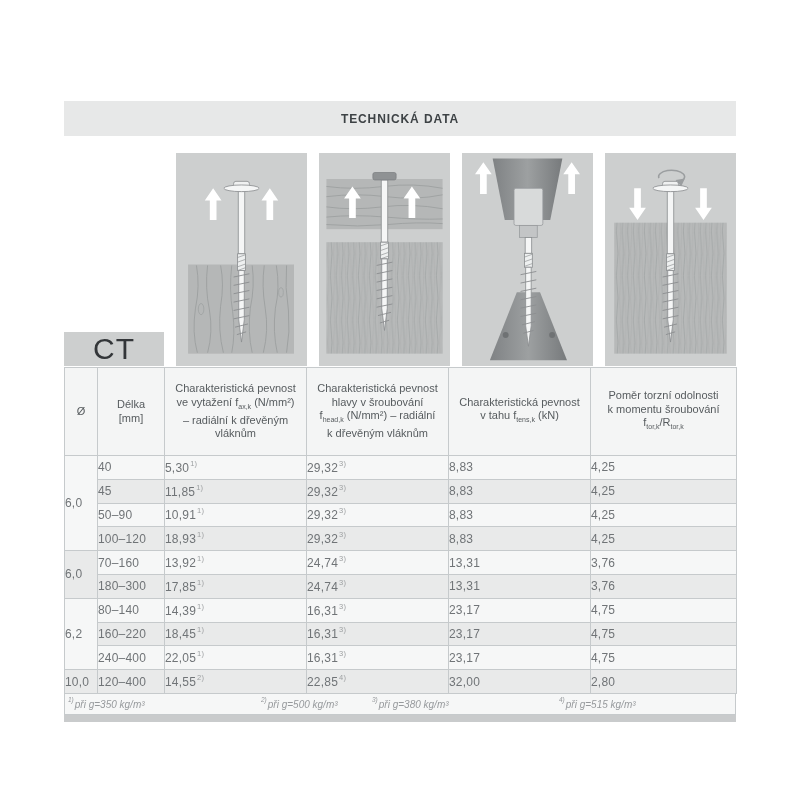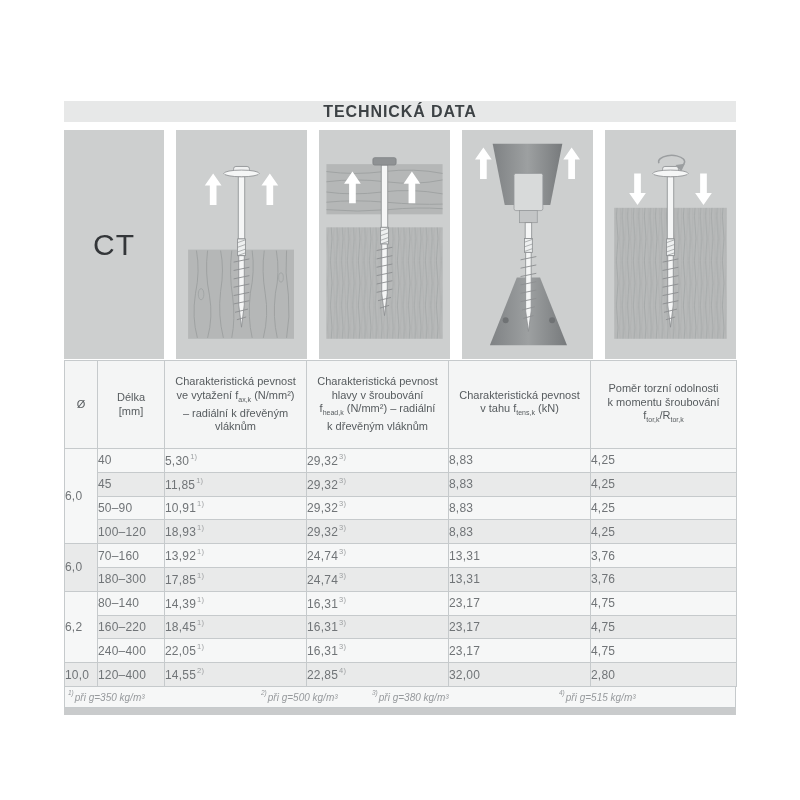--- a/index.html
+++ b/index.html
@@ -5,26 +5,26 @@
   html,body{margin:0;padding:0;}
   body{
     width:800px;height:800px;background:#ffffff;position:relative;
     font-family:"Liberation Sans", sans-serif;
     -webkit-font-smoothing:antialiased;
   }
   .sheet{position:absolute;left:64px;top:101px;width:672px;}
 
   
   .title-bar{
-    height:21px;background:#e7e8e8;display:flex;align-items:center;justify-content:center;
-    font-size:16px;font-weight:bold;letter-spacing:0.9px;color:#3d4245;margin-bottom:8px;
+    height:35px;background:#e7e8e8;display:flex;align-items:center;justify-content:center;
+    font-size:12px;font-weight:bold;letter-spacing:0.9px;color:#3d4245;margin-bottom:1px;
   }
 
   
-  .illus-row{height:229px;display:flex;gap:12px;background:#ffffff;margin-bottom:1px;}
+  .illus-row{height:229px;display:flex;gap:12px;background:#ffffff;margin-bottom:1px;align-items:flex-end;}
   .illus-cell{background:#cdcfcf;position:relative;overflow:hidden;}
   .ct-cell{width:100px;flex:none;display:flex;align-items:center;justify-content:center;
     font-size:30px;letter-spacing:1px;color:#333639;}
   .pic{flex:1;}
   .pic svg{display:block;width:100%;height:100%;}
 
   
   table.tech{border-collapse:collapse;width:672px;table-layout:fixed;}
   table.tech th, table.tech td{border:1px solid #c6cacc;}
   thead th{

